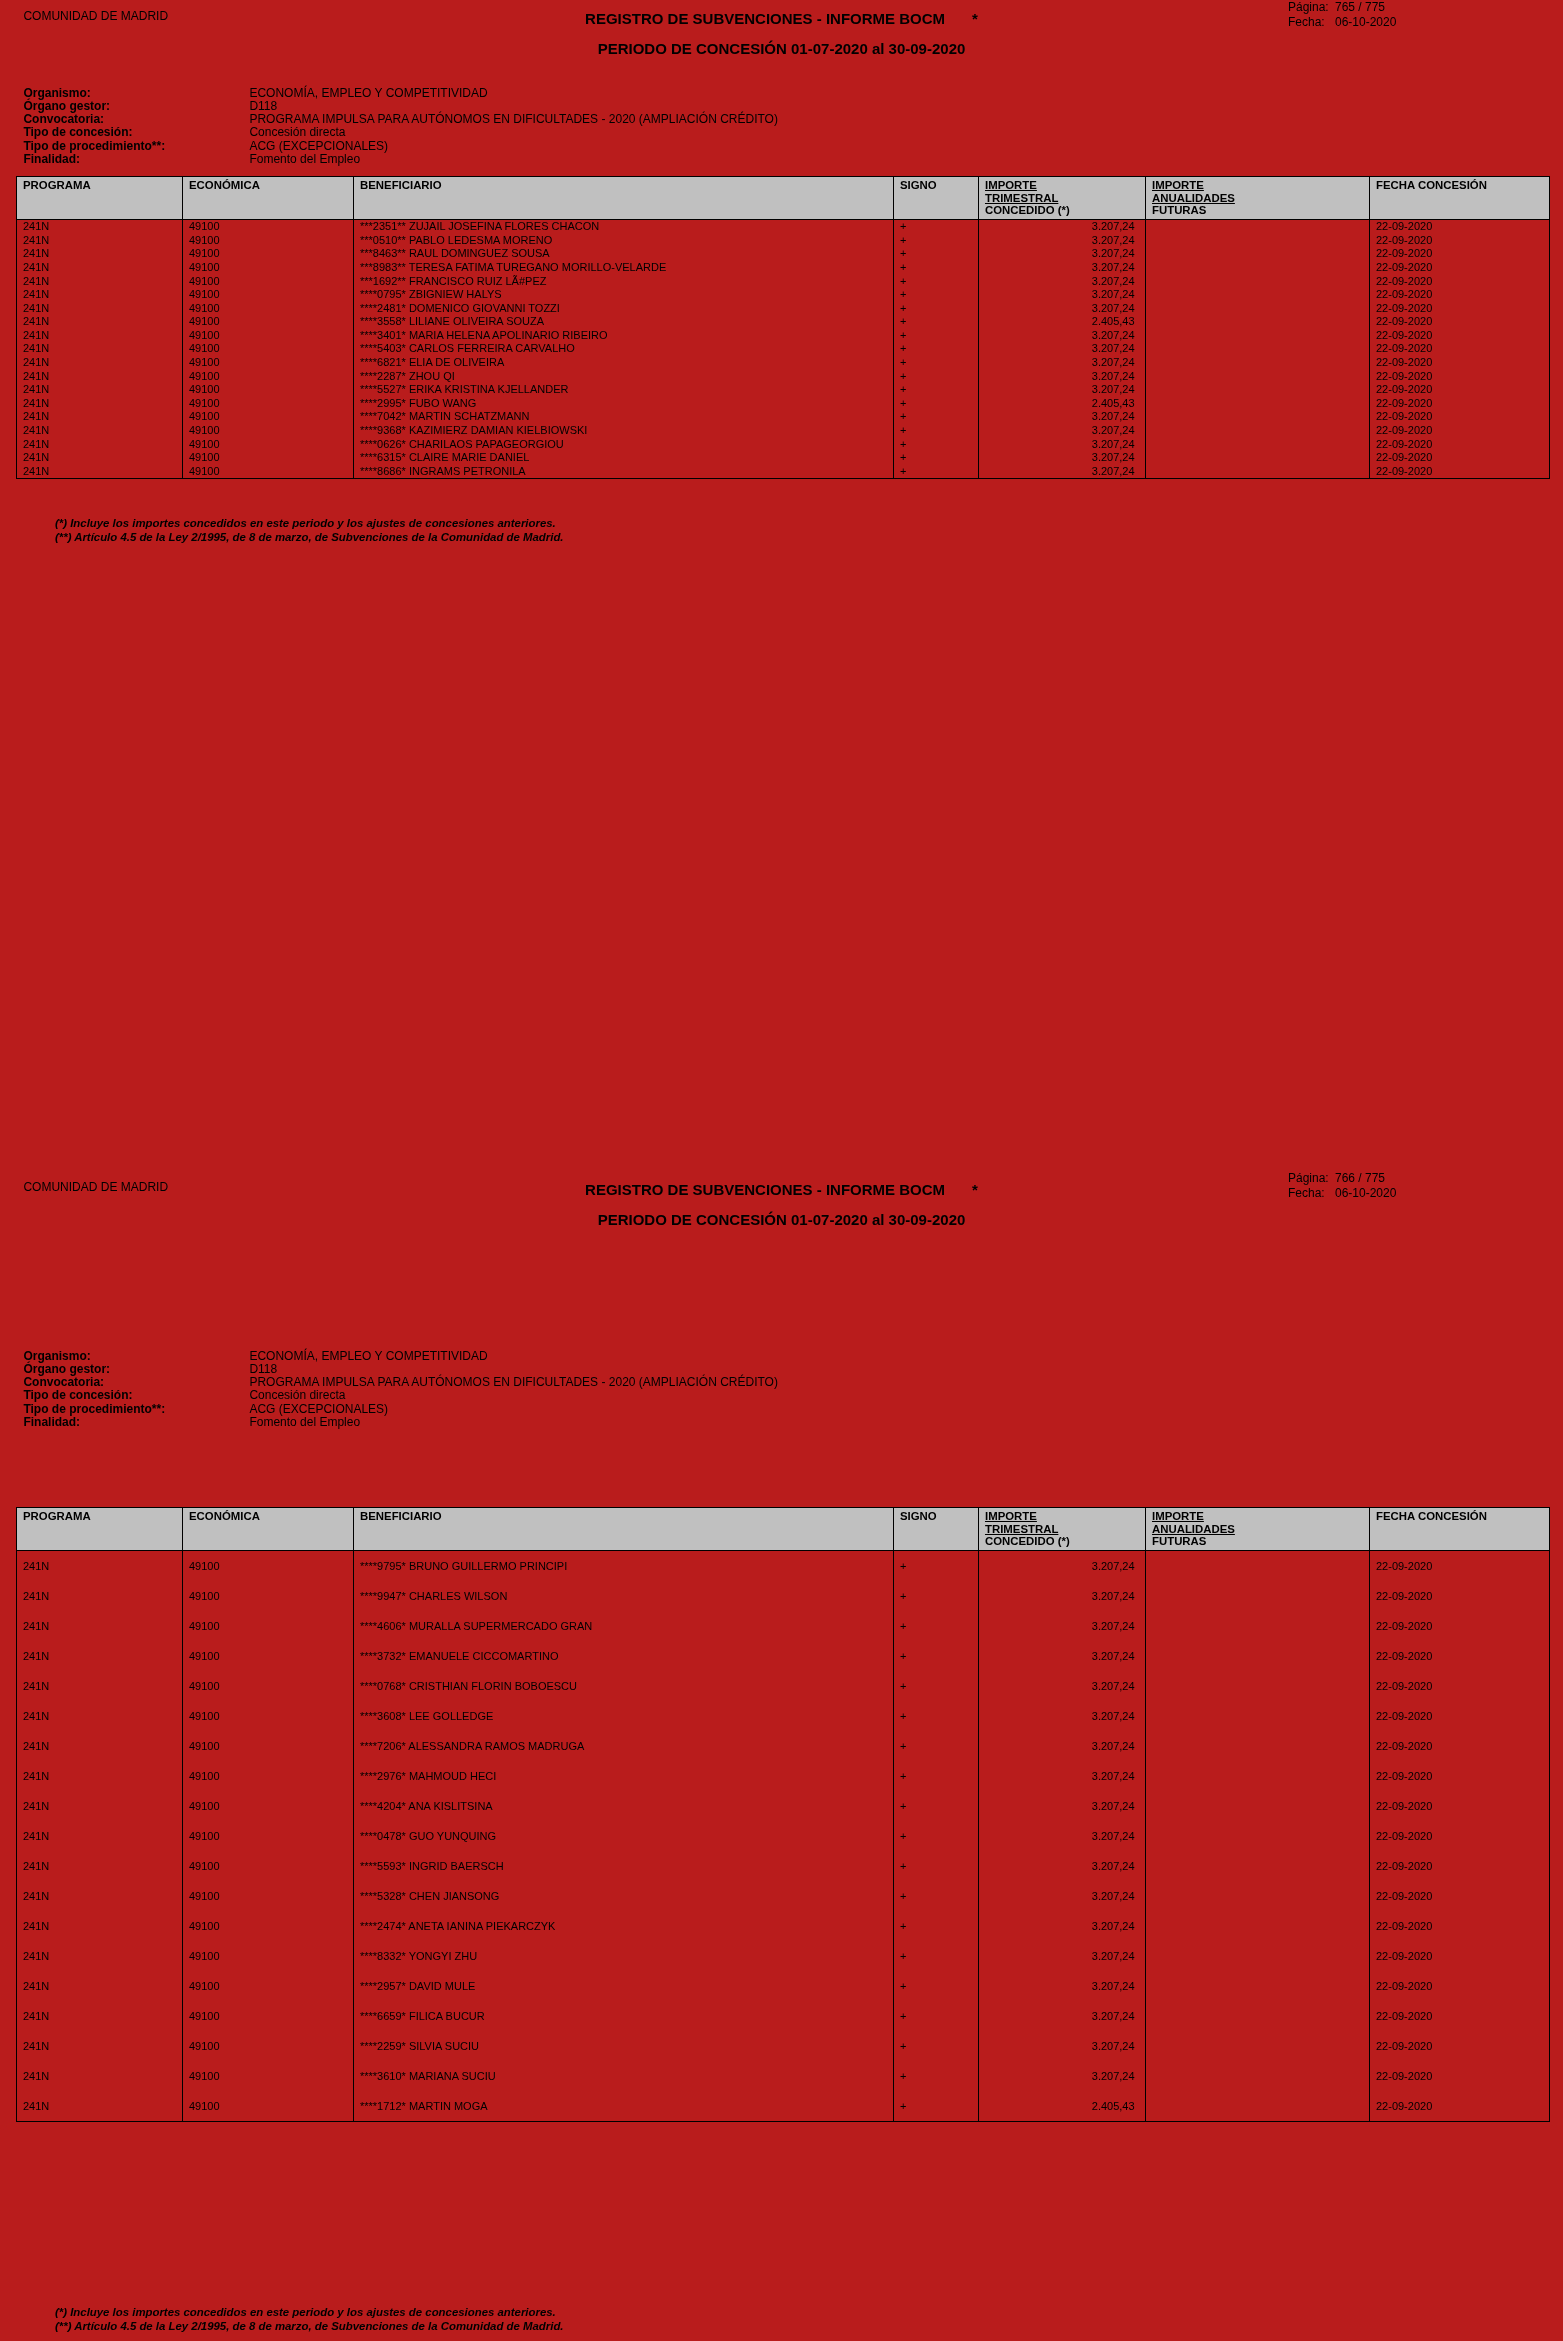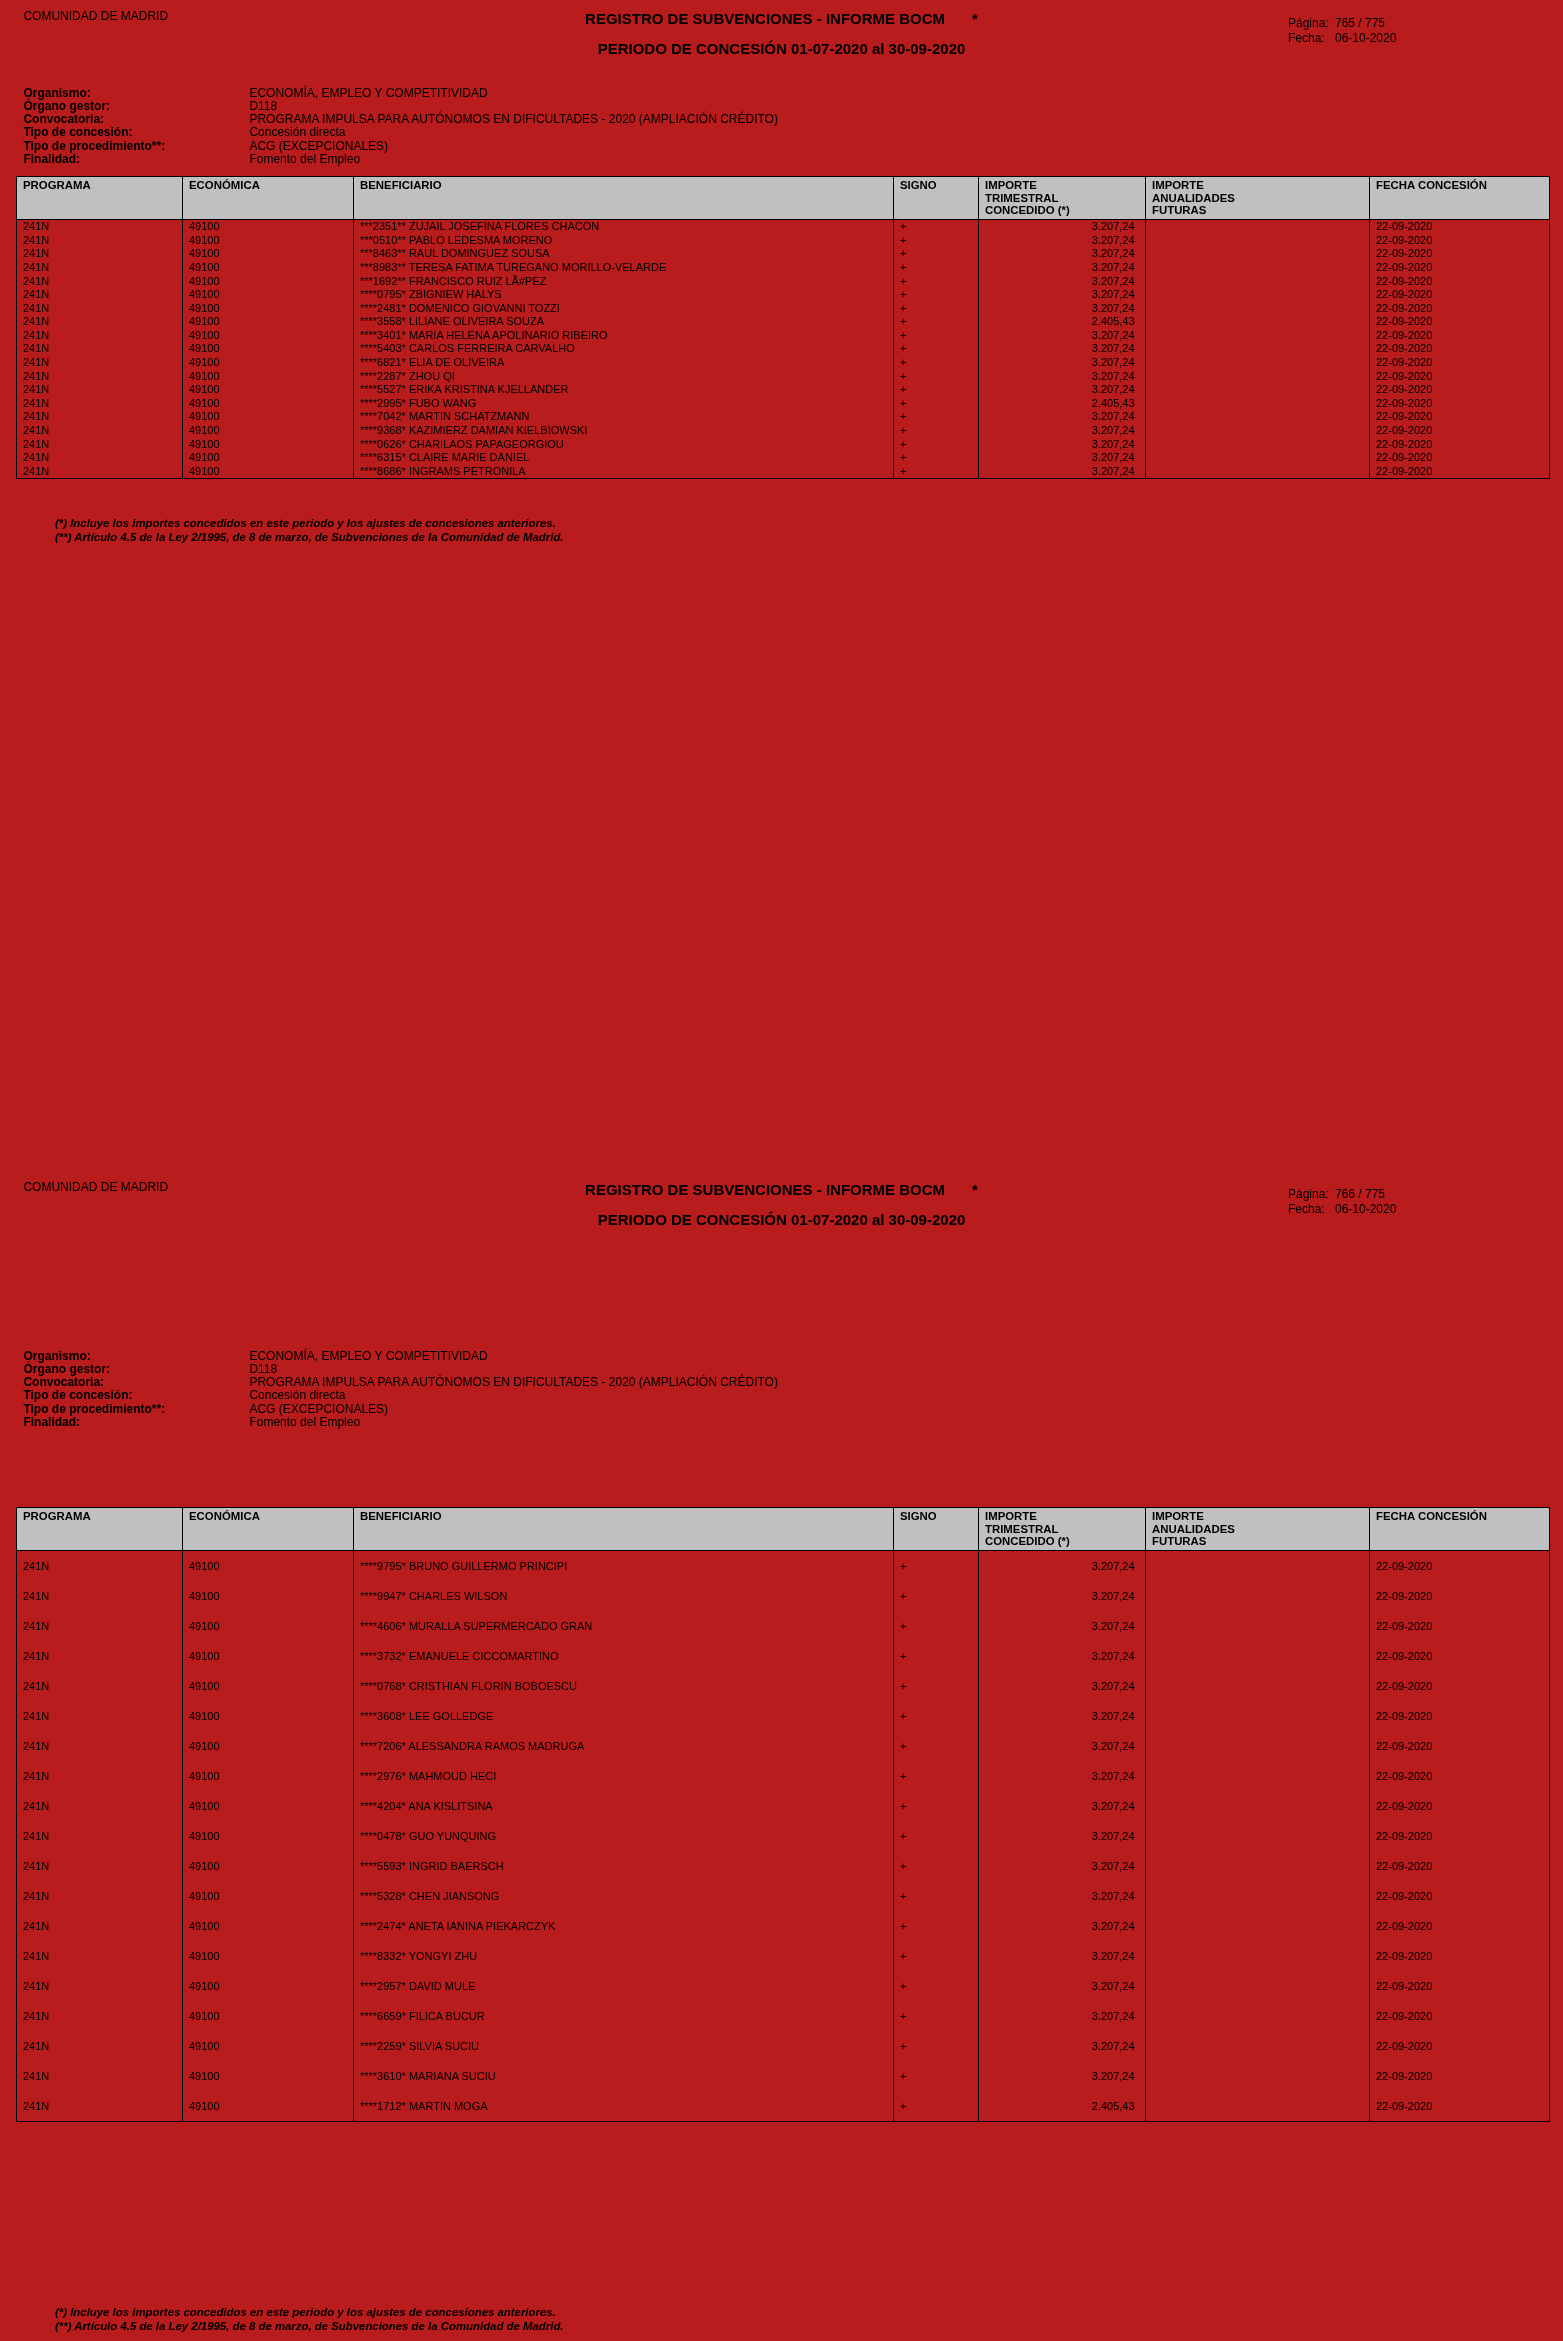--- a/index.html
+++ b/index.html
@@ -11,21 +11,21 @@
   }
   .page {
     position: relative;
     width: 1563px;
     height: 1171px;
     overflow: hidden;
     background: #b91c1c;
   }
   .page-header { position: relative; padding-top: 10px; }
   .org-name { position: absolute; left: 23.4px; top: 8.5px; font-size: 12px; }
-  .pagination { position: absolute; left: 1288px; top: 16px; font-size: 12px; line-height: 15px; }
+  .pagination { position: absolute; left: 1288px; top: 0; font-size: 12px; line-height: 15px; }
   .pag-label { display: inline-block; min-width: 47px; }
   .titles { text-align: center; }
   .title { font-size: 15px; font-weight: bold; }
   .title .star { display: inline-block; margin-left: 27px; }
   .subtitle { margin-top: 12.8px; font-size: 15px; font-weight: bold; }
 
   .meta { margin-left: 23.4px; font-size: 12px; line-height: 13.2px; }
   .page1 .meta { margin-top: 30px; }
   .page2 .meta { margin-top: 122px; }
   .meta-row { display: flex; }
@@ -51,21 +51,21 @@
   th {
     background: #c0c0c0;
     border: 1.4px solid #000;
     text-align: left;
     vertical-align: top;
     font-size: 11.4px;
     font-weight: bold;
     padding: 2.1px 5px 2.8px 6.4px;
     line-height: 12.4px;
   }
-  .hdr-top { display: block; white-space: pre-line; }
+  .hdr-top { display: block; white-space: pre-line; text-decoration: underline; }
   .hdr-u { display: block; }
   td {
     font-size: 11px;
     padding: 0 5px 0 6.4px;
     border-left: 1.4px solid #000;
     border-right: 1.4px solid #000;
     overflow: hidden;
     white-space: nowrap;
   }
   .page1 td { height: 13.6px; line-height: 13.6px; }

